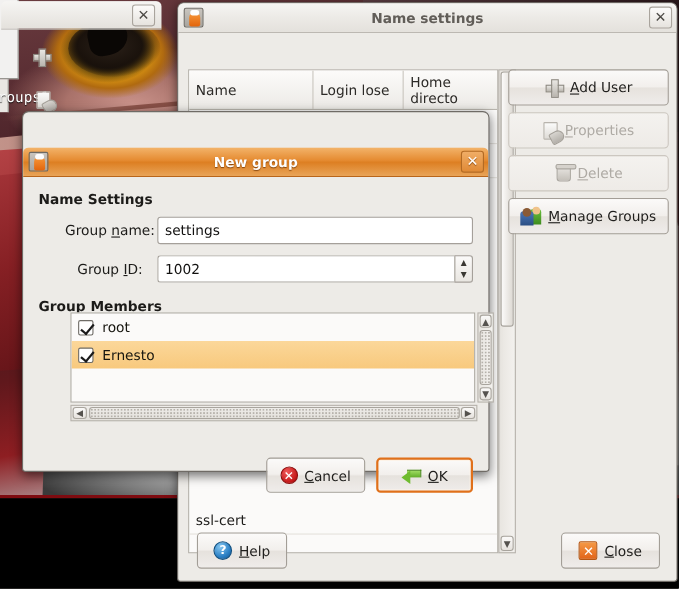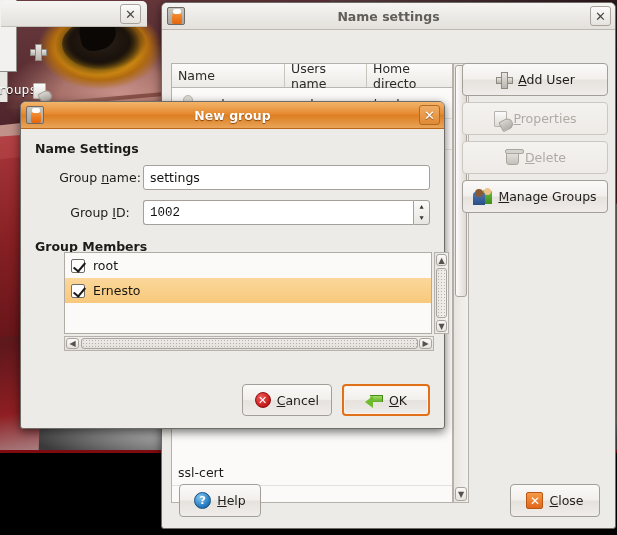--- a/index.html
+++ b/index.html
@@ -100,20 +100,21 @@
   }
   .titlebar {
     height: 27px;
     border-radius: 5px 5px 0 0;
     display:flex; align-items:center; position:relative;
     padding: 0 5px;
   }
   .titlebar.active {
     background: linear-gradient(to bottom, #f3b46b 0%, #e58b31 45%, #dd7f22 52%, #e9a458 100%);
     border-bottom: 1px solid #b9651a;
+    margin-top: 32px;
   }
   .titlebar.inactive {
     background: linear-gradient(to bottom, #f6f5f3 0%, #eceae6 50%, #e4e1dc 100%);
     border-bottom: 1px solid #bcb8b2;
   }
   .title-text {
     position:absolute; left:0; right:0; text-align:center;
     font-weight: bold; font-size: 12.5px; pointer-events:none;
   }
   .titlebar.active .title-text { color:#ffffff; text-shadow: 0 1px 1px rgba(120,60,10,.9); }
@@ -241,21 +242,21 @@
   
   #users-win { left:161px; top:2px; width: 455px; height: 527px; }
   #users-body { position:relative; padding: 7px 8px; height: calc(100% - 27px); }
 
   .table-box {
     position:absolute; left:9px; top:33px; width: 282px; height: 440px;
     background:#fbfaf9; border:1px solid #b6b2ab;
     overflow:hidden;
   }
   .th-row {
-    display:flex; height:24px; align-items:center;
+    display:flex; height:36px; align-items:center;
     background: linear-gradient(#fcfbfa,#eceae6);
     border-bottom:1px solid #bab6af;
     font-size:12.5px; color:#2c2a27;
   }
   .th { padding: 0 6px; height:100%; display:flex; align-items:center; }
   .th + .th { border-left:1px solid #c9c5be; }
   .tr { display:flex; height:31px; align-items:center; border-bottom:1px solid #e4e1dc; font-size:12.5px; color:#1d1c1a; }
   .td { padding:0 6px; display:flex; align-items:center; gap:6px; height:100%; }
   .avatar-ic {
     width:17px; height:17px; position:relative; flex:0 0 auto;
@@ -319,21 +320,21 @@
   #ng-body { padding: 12px 14px; height: calc(100% - 27px); position:relative; }
   .section-h { font-weight:bold; font-size:12.5px; color:#1c1b19; margin: 0 0 9px 0; }
   .frow { display:flex; align-items:center; margin-bottom:10px; }
   .frow .flabel { width: 108px; padding-left: 22px; font-size:12.5px; color:#1c1b19;text-align:center; }
   .textfield {
     flex:1; height: 25px; background:#ffffff;
     border:1px solid #a5a09a; border-radius:3px;
     display:flex; align-items:center; padding: 0 6px;
     font-size:12.5px; color:#121110;
   }
-  .spin { display:flex; flex:1;font-family:Liberation Mono, monospace; }
+  .spin { display:flex; flex:1; }
   .spin .textfield { border-radius: 3px 0 0 3px; border-right:none; }
   .spin .spbtns {
     width:17px; border:1px solid #a5a09a; border-radius:0 3px 3px 0;
     background: linear-gradient(#fbfaf9,#e9e6e1);
     display:flex; flex-direction:column;
   }
   .spin .spbtns div { flex:1; display:flex; align-items:center; justify-content:center; font-size:7px; color:#3a3833; }
 
   .memberbox {
     position:absolute; left: 43px; top: 123px; width: 368px; height: 82px;
@@ -414,21 +415,21 @@
       <div class="win-icon"></div>
       <div class="title-text">Name settings</div>
       <div class="close-btn">✕</div>
     </div>
 
     <div id="users-body">
 
       <div class="table-box">
         <div class="th-row">
           <div class="th" style="width:112px;">Name</div>
-          <div class="th" style="width:82px;">Users name</div>
+          <div class="th" style="width:82px;">Login lose</div>
           <div class="th" style="flex:1;">Home directo</div>
         </div>
         <div class="tr">
           <div class="td" style="width:112px;">
             <span class="avatar-ic"></span>
             <span>root</span>
           </div>
           <div class="td" style="width:82px;">root</div>
           <div class="td" style="flex:1;">/root</div>
         </div>

